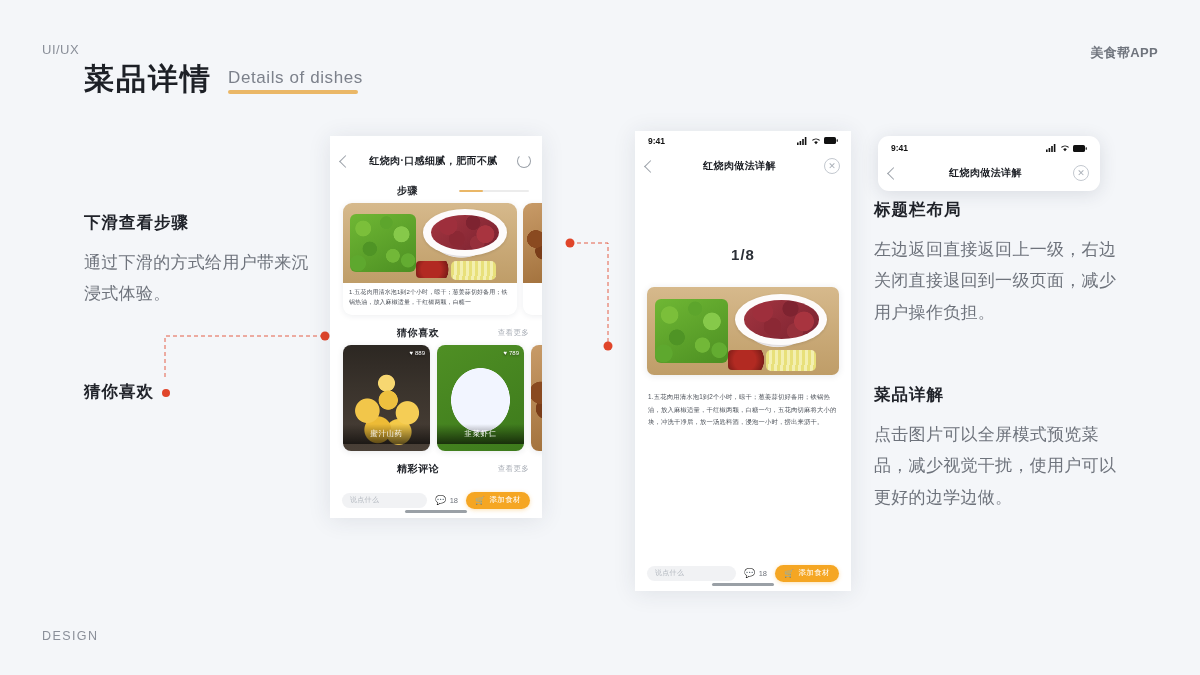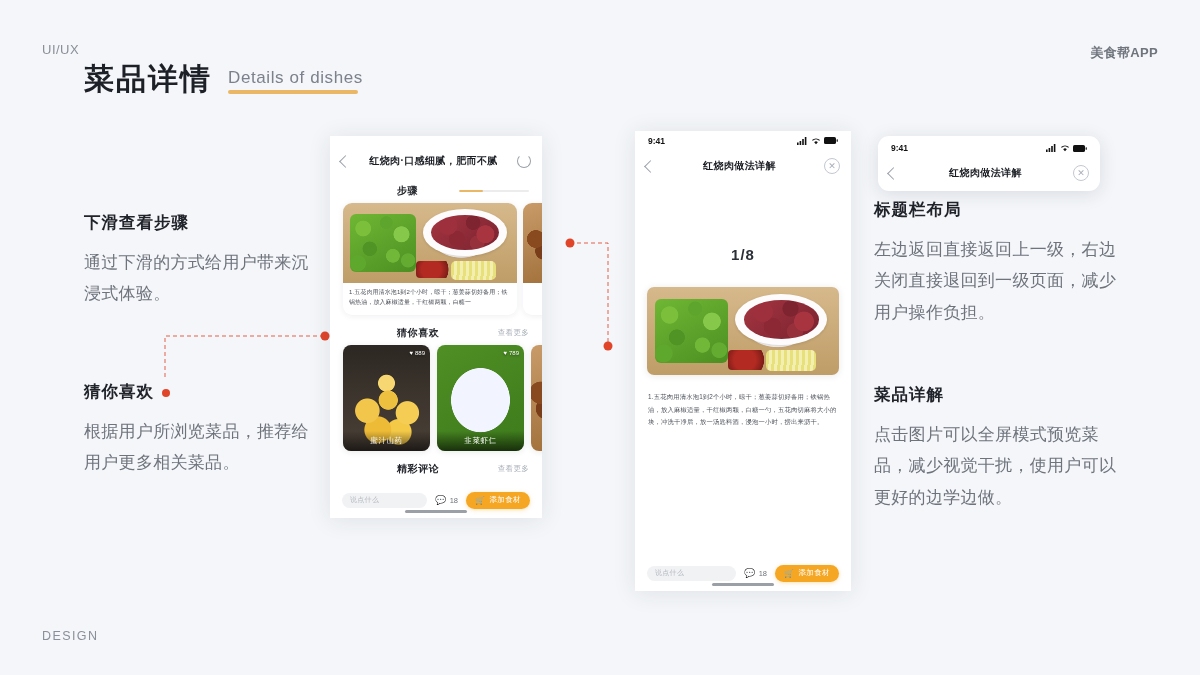--- a/index.html
+++ b/index.html
@@ -200,21 +200,21 @@
   .dish-card{
     flex:0 0 auto;width:87px;height:106px;border-radius:8px;overflow:hidden;
     position:relative;box-shadow:0 1px 6px rgba(30,40,60,.10);
   }
   .dish-card.peek{width:24px;}
   .dish-like{
     position:absolute;right:5px;top:5px;display:flex;align-items:center;gap:2px;
     color:#fff;font-size:6px;text-shadow:0 1px 2px rgba(0,0,0,.5);
   }
   .dish-name{
-    position:absolute;left:0;right:0;bottom:0;height:20px;
+    position:absolute;left:0;right:0;bottom:7px;height:20px;
     background:linear-gradient(180deg,rgba(0,0,0,0),rgba(0,0,0,.62));
     color:#fff;font-size:7.5px;display:flex;align-items:center;justify-content:center;
     letter-spacing:.6px;
   }
 
   .cmt{padding:4px 13px 0 13px;}
   .cmt-row{display:flex;align-items:center;gap:6px;}
   .avatar{
     width:17px;height:17px;border-radius:50%;flex:0 0 auto;
     background:
@@ -288,21 +288,20 @@
 
   <div class="anno anno-left" id="anno-scroll">
     <h3 class="anno-h">下滑查看步骤</h3>
     <p class="anno-p">通过下滑的方式给用户带来沉浸式体验。</p>
   </div>
 
   <div class="anno anno-left" id="anno-guess">
     <h3 class="anno-h">
       <span>猜你喜欢</span><span class="dot"></span>
     </h3>
-    <p class="anno-p">根据用户所浏览菜品，推荐给用户更多相关菜品。</p>
   </div>
 
   <div class="anno anno-right" id="anno-detail">
     <h3 class="anno-h">菜品详解</h3>
     <p class="anno-p">点击图片可以全屏模式预览菜品，减少视觉干扰，使用户可以更好的边学边做。</p>
   </div>
 
   <div class="anno anno-right" id="anno-titlebar">
     <h3 class="anno-h">标题栏布局</h3>
     <p class="anno-p">左边返回直接返回上一级，右边关闭直接退回到一级页面，减少用户操作负担。</p>

